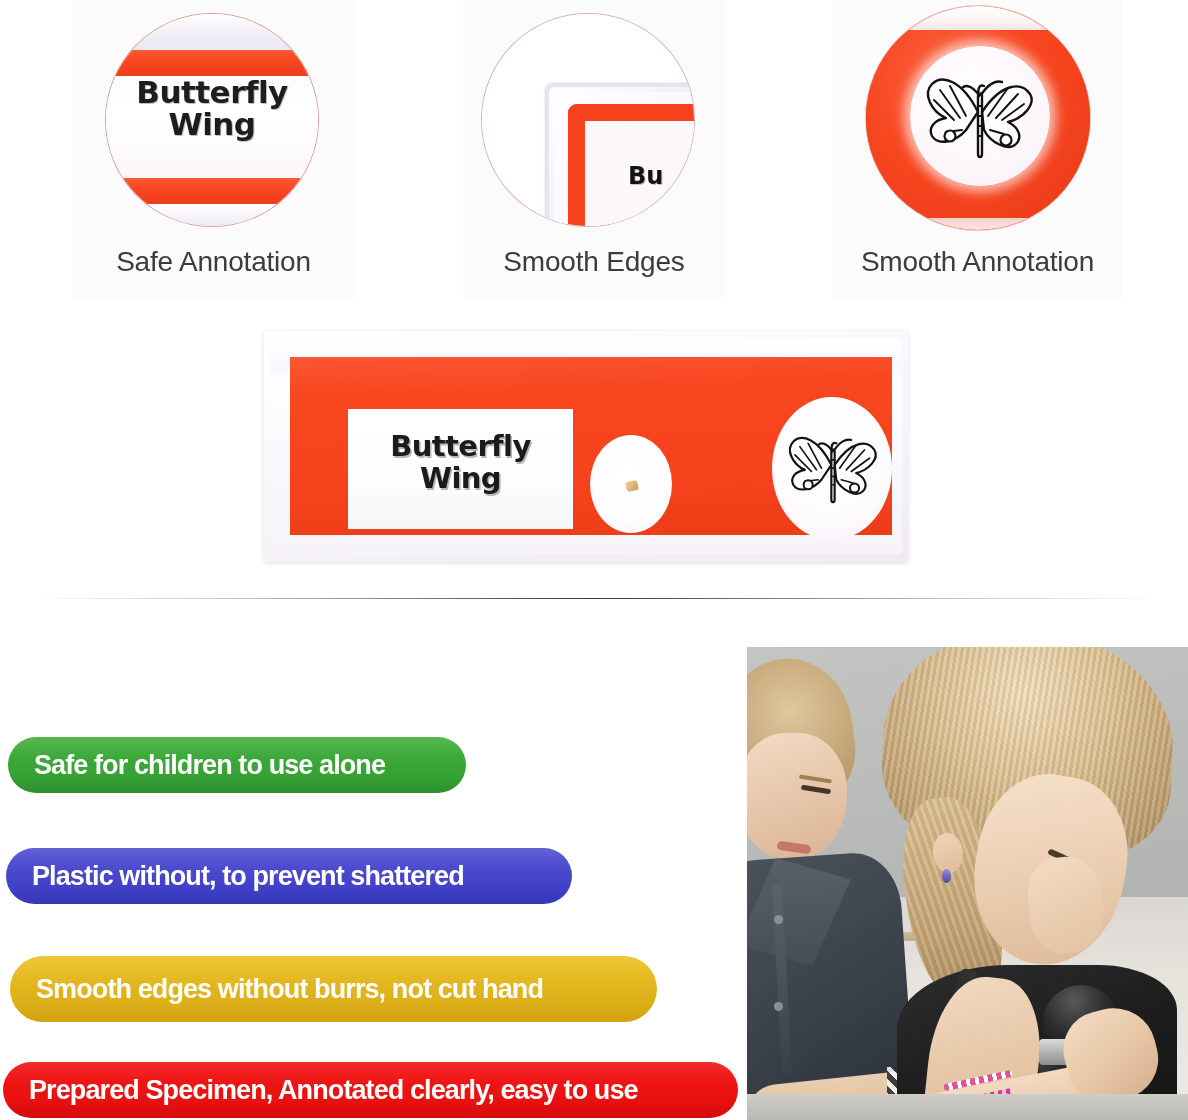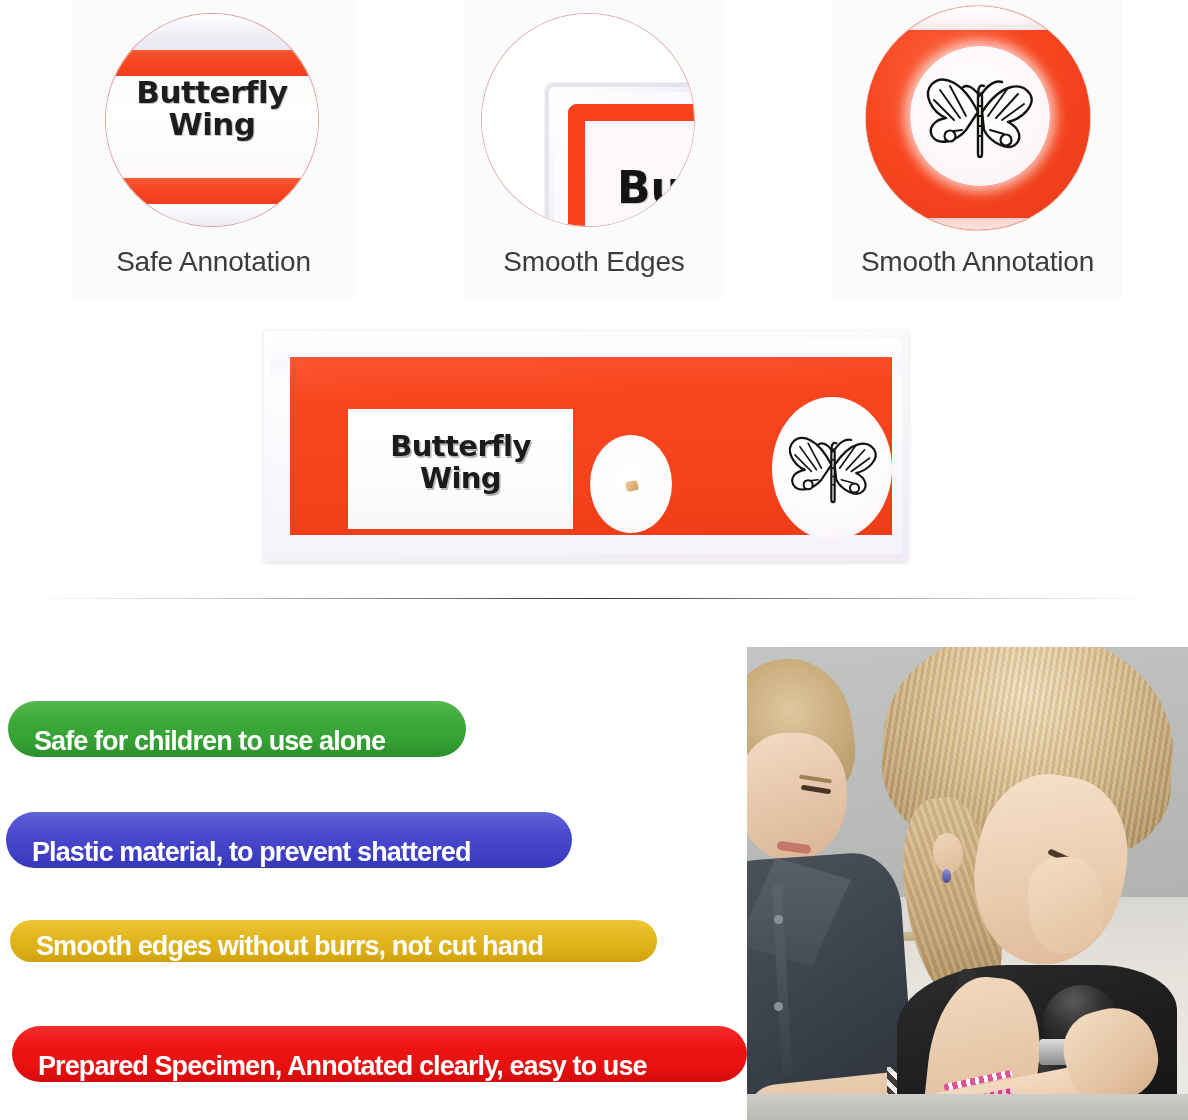--- a/index.html
+++ b/index.html
@@ -106,24 +106,24 @@
     left: 86px; top: 90px;
     width: 212px; height: 145px;
     border-top: 17px solid #f7421d;
     border-left: 17px solid #f7421d;
     border-top-left-radius: 9px;
     box-sizing: border-box;
     background: linear-gradient(135deg,#fdf9fb 0%,#fbf5f9 100%);
   }
   #edge-letters {
     position: absolute;
-    left: 135px; top: 148px;
+    left: 146px; top: 148px;
     font-family: "DejaVu Sans", sans-serif;
     font-weight: bold;
-    font-size: 44px;
+    font-size: 24px;
     color: #141414;
     text-shadow: 1px 1px 0 rgba(120,120,120,0.4);
   }
 
   
   #circle-pattern {
     left: 866px; top: 6px;
     width: 224px; height: 224px;
     background: #f7421d;
     box-shadow: 0 0 0 1px rgba(200,110,95,0.4);
@@ -239,45 +239,46 @@
       rgba(120,120,120,0.45) 18%,
       rgba(35,35,35,0.92) 50%,
       rgba(120,120,120,0.45) 82%,
       rgba(180,180,180,0.05) 100%);
   }
 
   
   .pill {
     position: absolute;
     display: flex;
-    align-items: flex-end;
+    align-items: center;
     border-radius: 999px;
     color: #ffffff;
     font-family: "Liberation Sans", sans-serif;
     font-weight: bold;
     font-size: 27px;
     letter-spacing: -0.9px;
     white-space: nowrap;
     padding: 0 26px;
     box-sizing: border-box;
+    margin-top: 36px;
   }
   #pill-0 {
     left: 8px;  top: 701px;  width: 458px; height: 56px;
     background: linear-gradient(180deg,#55b84f 0%,#3da83a 38%,#35a033 72%,#2c8f2b 100%);
   }
   #pill-1 {
     left: 6px;  top: 812px;  width: 566px; height: 56px;
     background: linear-gradient(180deg,#6161d8 0%,#4a4acd 38%,#4141c8 72%,#3636b6 100%);
   }
   #pill-2 {
-    left: 10px; top: 920px;  width: 647px; height: 42px;
+    left: 10px; top: 920px;  width: 647px; height: 66px;
     background: linear-gradient(180deg,#eec738 0%,#e3b71f 38%,#dcaf19 72%,#cfa10f 100%);
   }
   #pill-3 {
-    left: 12px;  top: 1026px; width: 735px; height: 56px;
+    left: 3px;  top: 1026px; width: 735px; height: 56px;
     background: linear-gradient(180deg,#f52b2b 0%,#ee1414 38%,#e81010 72%,#d40b0b 100%);
   }
 
   
   #lifestyle-photo {
     position: absolute;
     left: 747px; top: 647px;
     width: 441px; height: 473px;
     overflow: hidden;
     background: #b6b8b6;
@@ -600,21 +601,21 @@
     </div>
   </div>
 </div>
 
 <div id="section-divider"></div>
 
 <div class="pill" id="pill-0">
   <span>Safe for children to use alone</span>
 </div>
 <div class="pill" id="pill-1">
-  <span>Plastic material, to prevent shattered</span>
+  <span>Plastic without, to prevent shattered</span>
 </div>
 <div class="pill" id="pill-2">
   <span>Smooth edges without burrs, not cut hand</span>
 </div>
 <div class="pill" id="pill-3">
   <span>Prepared Specimen, Annotated clearly, easy to use</span>
 </div>
 
 <div id="lifestyle-photo">
   <div class="ph" id="ph-bg"></div>

